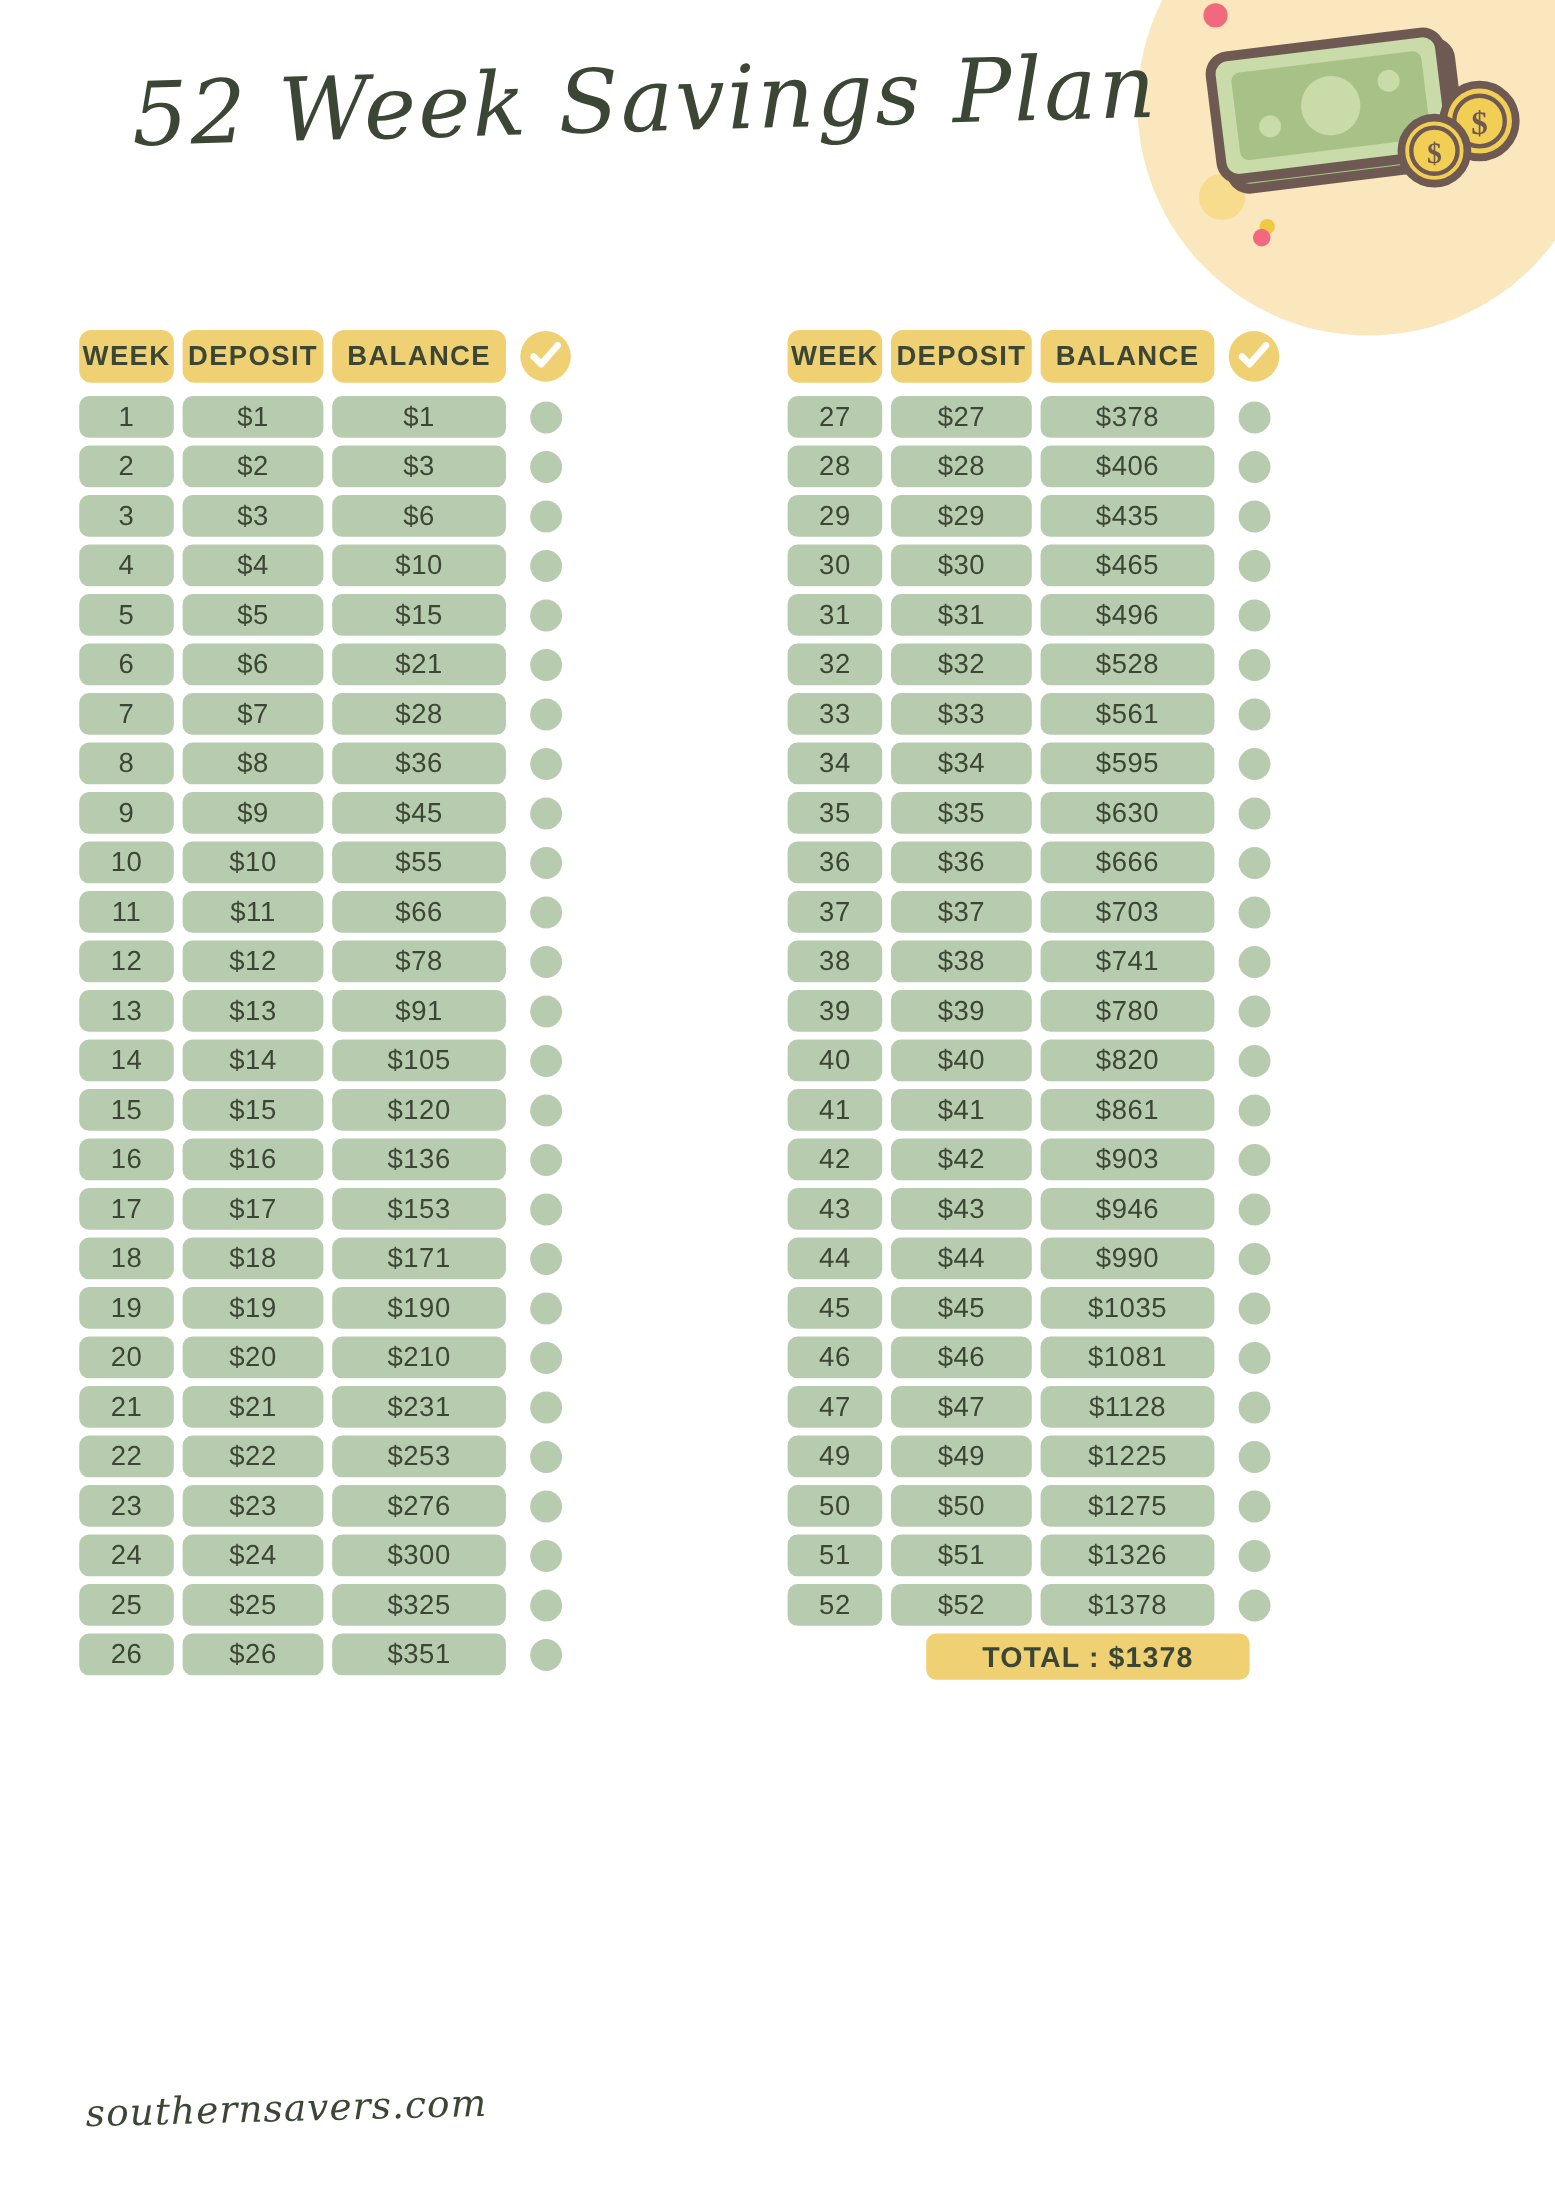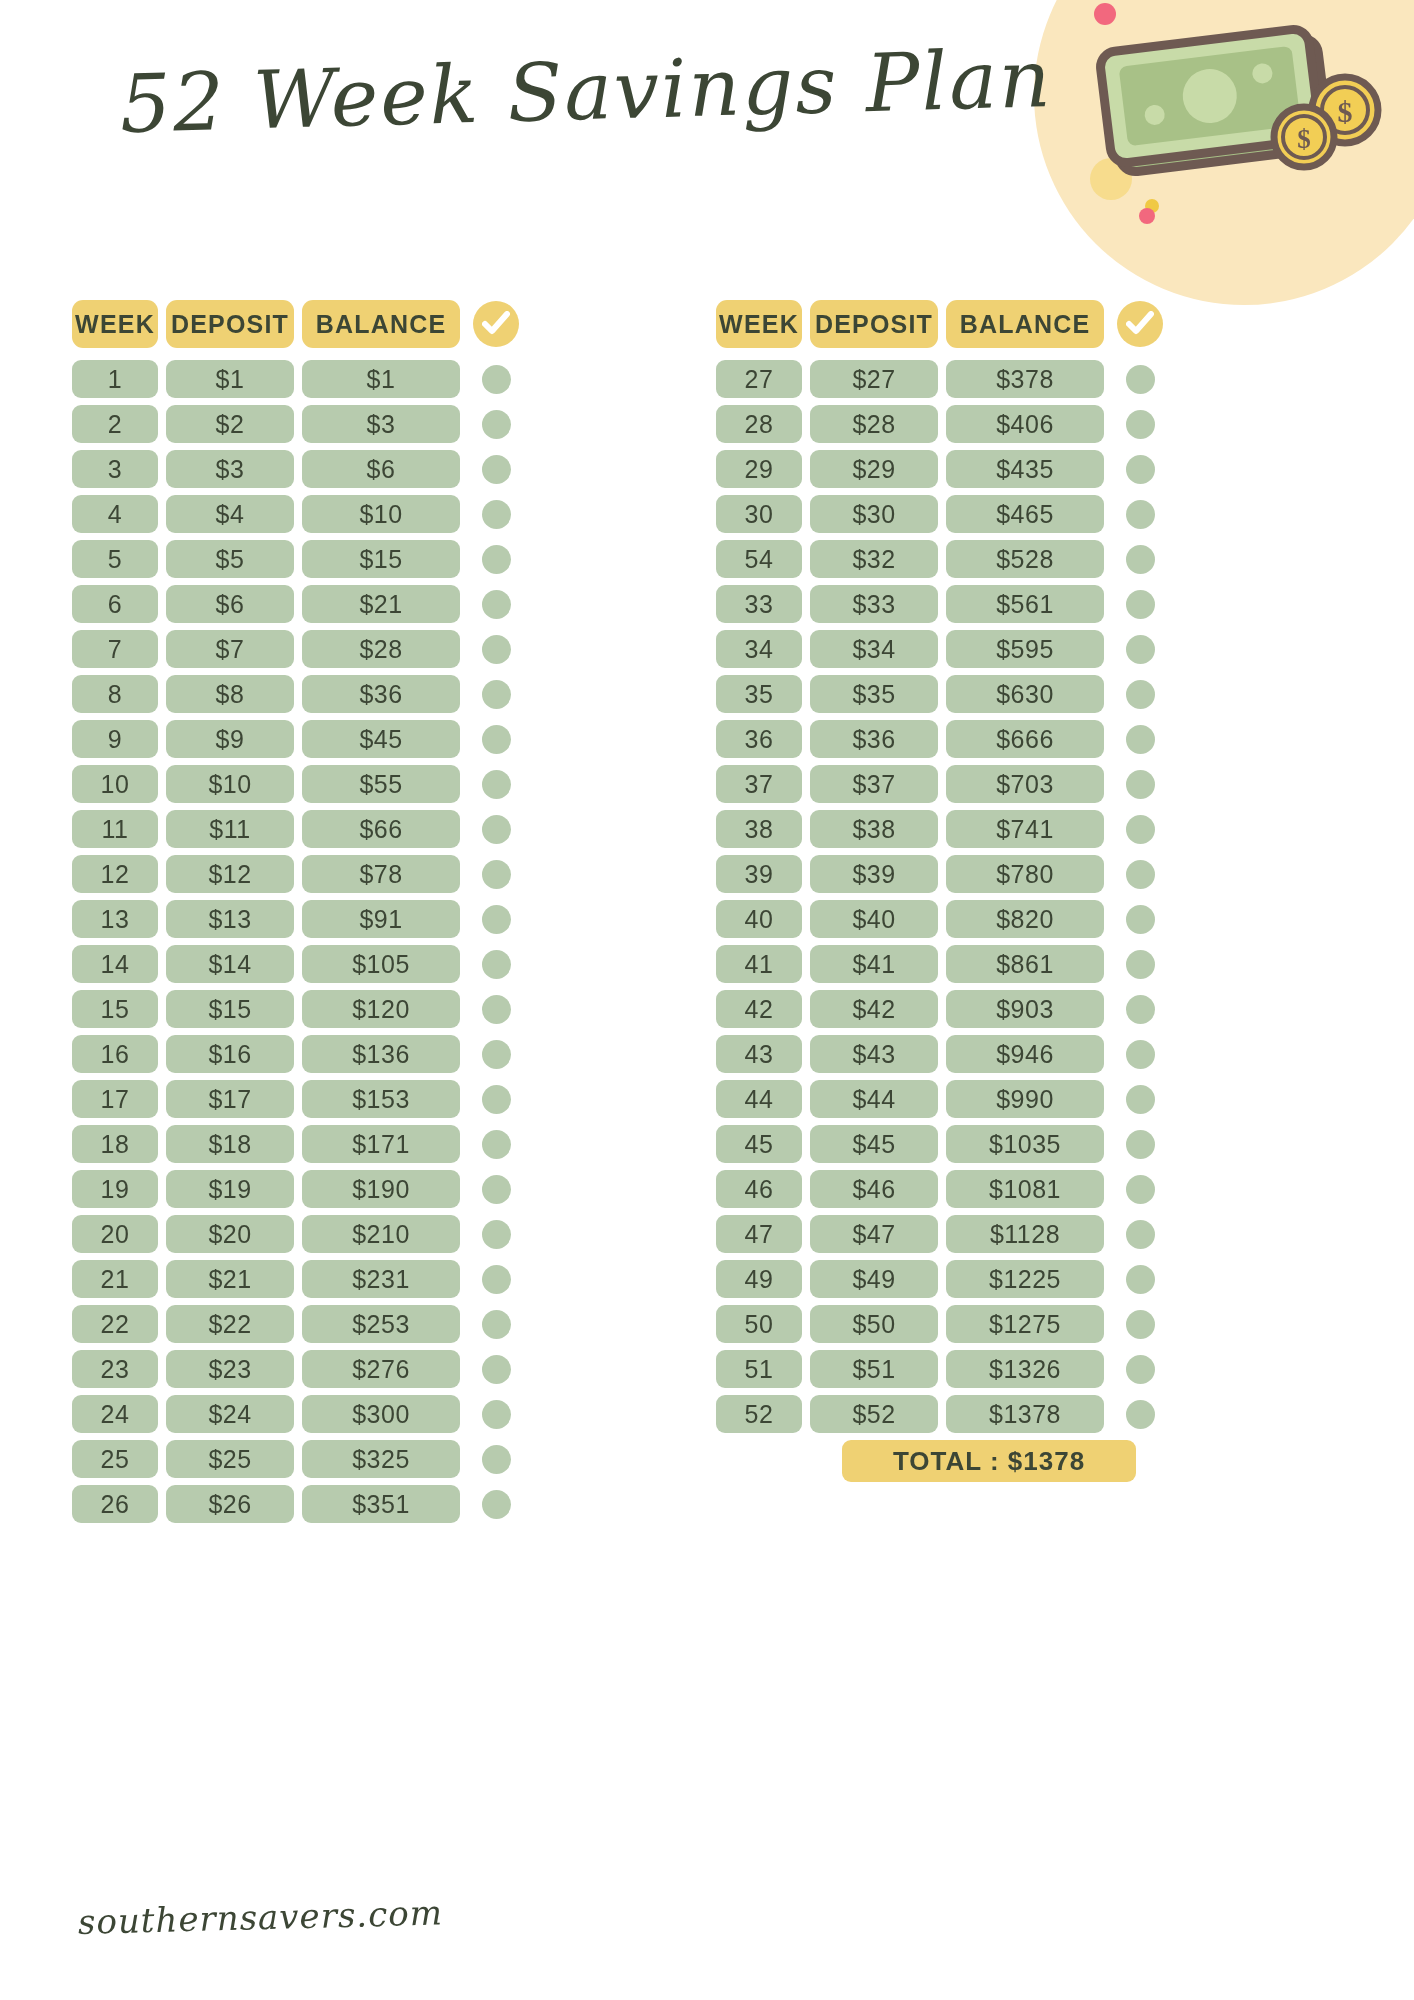--- a/index.html
+++ b/index.html
@@ -471,21 +471,29 @@
         </div>
         <div class="row data-row">
           <div class="cell c-week">30</div>
           <div class="cell c-deposit">$30</div>
           <div class="cell c-balance">$465</div>
           <div class="cell c-check">
             <div class="dot-check"></div>
           </div>
         </div>
         <div class="row data-row">
-          <div class="cell c-week">54</div>
+          <div class="cell c-week">31</div>
+          <div class="cell c-deposit">$31</div>
+          <div class="cell c-balance">$496</div>
+          <div class="cell c-check">
+            <div class="dot-check"></div>
+          </div>
+        </div>
+        <div class="row data-row">
+          <div class="cell c-week">32</div>
           <div class="cell c-deposit">$32</div>
           <div class="cell c-balance">$528</div>
           <div class="cell c-check">
             <div class="dot-check"></div>
           </div>
         </div>
         <div class="row data-row">
           <div class="cell c-week">33</div>
           <div class="cell c-deposit">$33</div>
           <div class="cell c-balance">$561</div>

